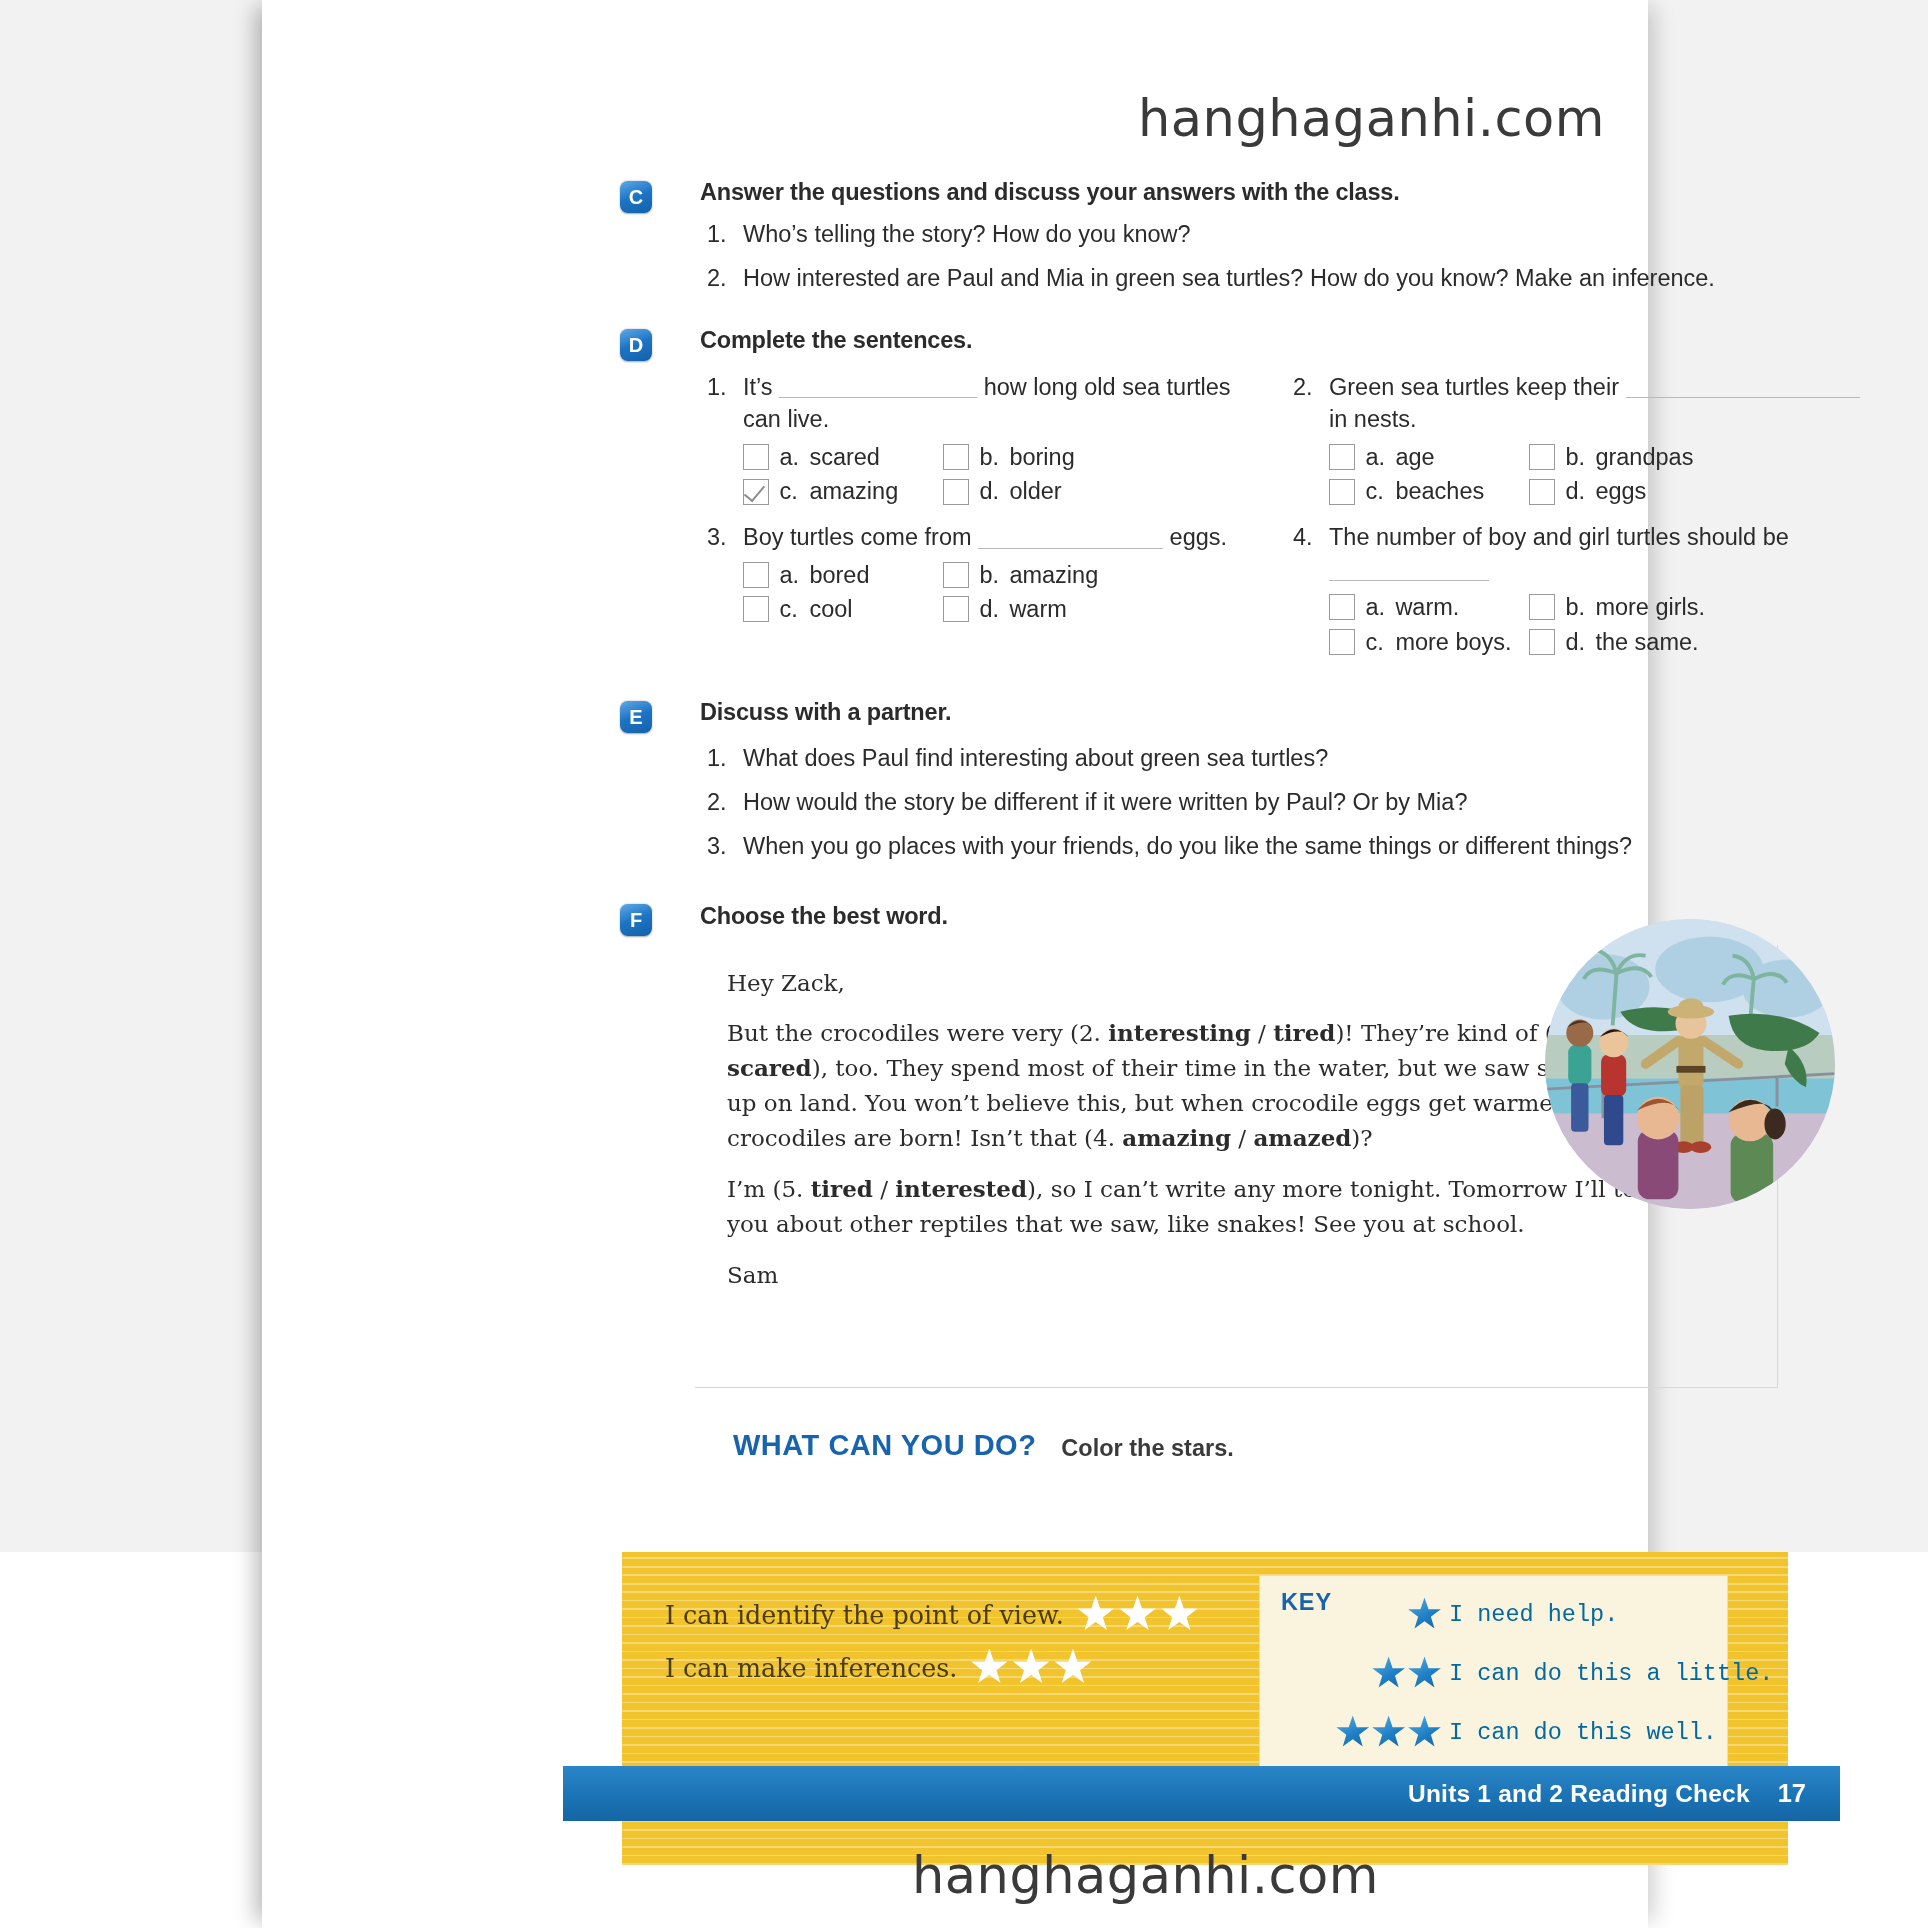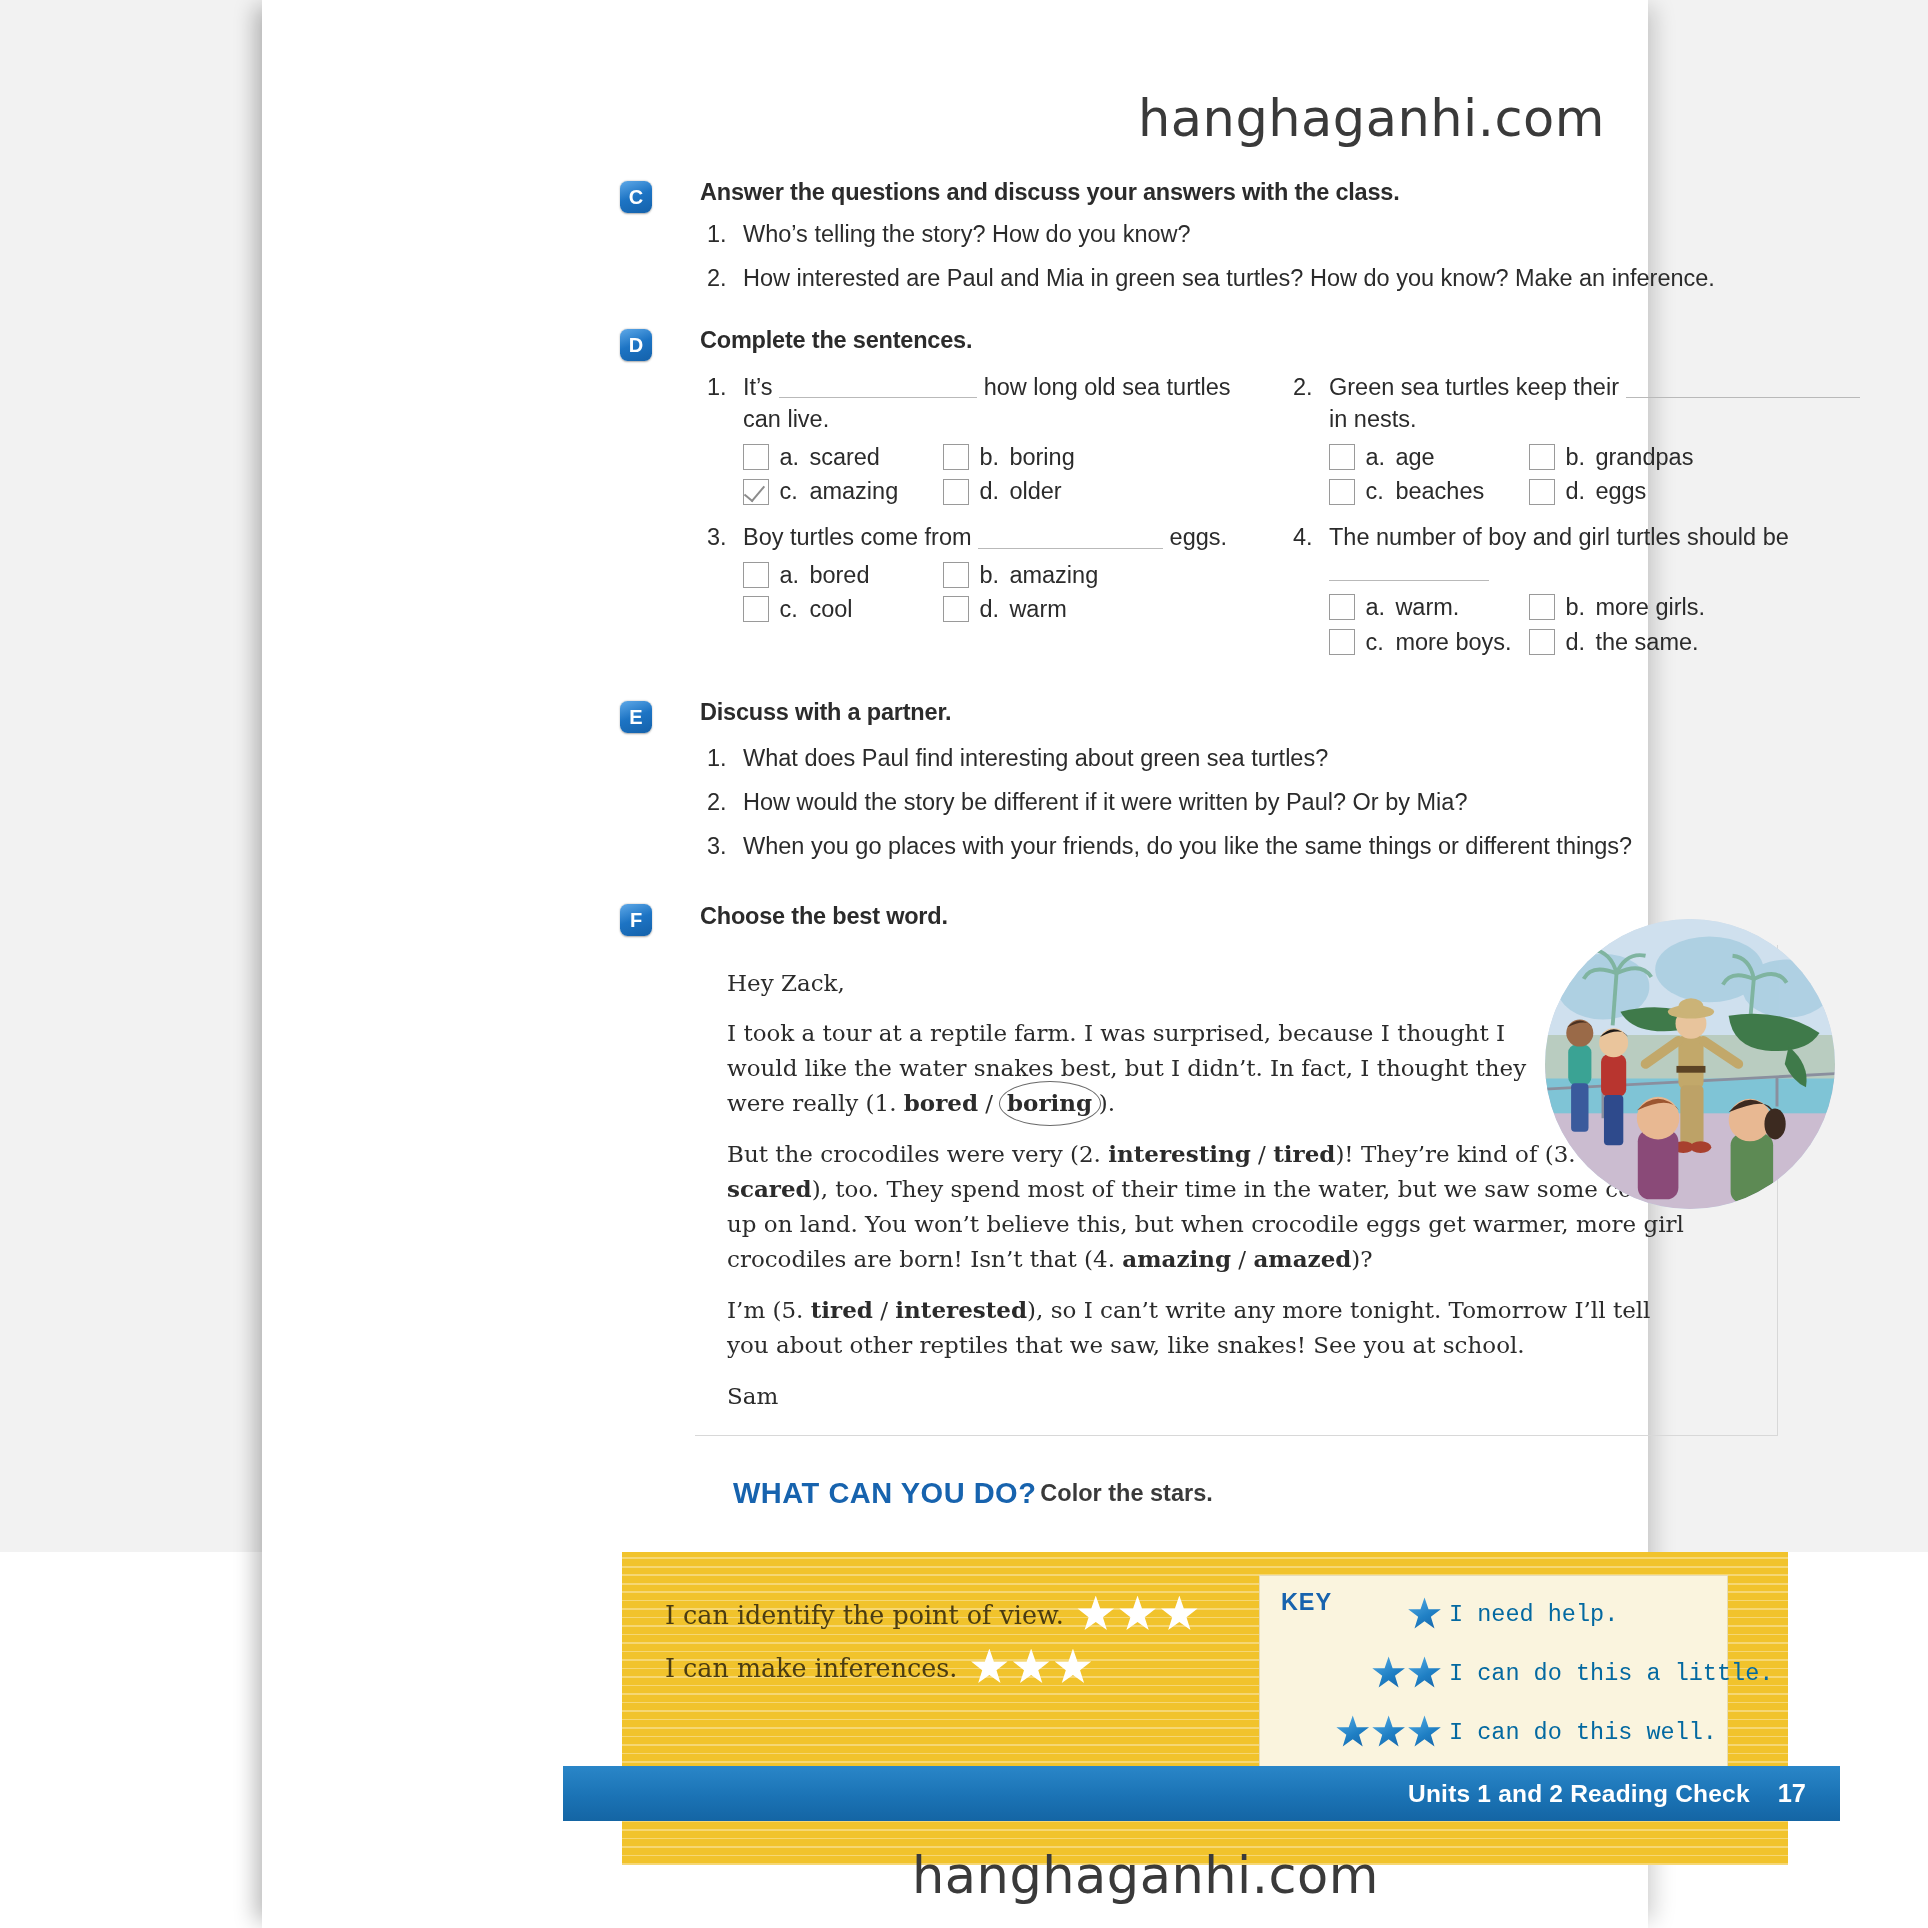--- a/index.html
+++ b/index.html
@@ -197,22 +197,22 @@
     border-radius: 50%;
     overflow: hidden;
     background: radial-gradient(circle at 50% 30%, #d9e6f0 0%, #c8d6e6 60%, #bcc9dd 100%);
   }
 
   
   .wcyd {
     margin-left: 113px;
     margin-top: 41px;
     display: flex;
-    align-items: center;
-    gap: 4px;
+    align-items: flex-end;
+    gap: 25px;
   }
   .wcyd-title {
     font-size: 29px;
     font-weight: bold;
     color: #1763ae;
     letter-spacing: 0.5px;
   }
   .wcyd-sub { font-size: 23.5px; font-weight: bold; color: #3a3a3a; }
 
   
@@ -601,23 +601,20 @@
                   <path d="M190 200 q22 -26 46 0 q-4 -18 -46 0z" fill="#3c2a20"></path>
                   <ellipse cx="238" cy="212" rx="11" ry="16" fill="#3c2a20"></ellipse>
                 </g>
               </g>
             </svg>
           </div>
 
           <div class="letter">
             <p>Hey Zack,</p>
 
-            <p class="indent-narrow">
-              <span>I took a tour at a reptile farm. I was surprised, because I thought I would like the water snakes best, but I didn’t. In fact, I thought they were really (1. </span><b>bored</b><span> / </span><b class="circled">boring</b><span>).</span>
-            </p>
 
             <p>
               <span>But the crocodiles were very (2. </span><b>interesting</b><span> / </span><b>tired</b><span>)! They’re kind of (3. </span><b>scary</b><span> / </span><b>scared</b><span>), too. They spend most of their time in the water, but we saw some come up on land. You won’t believe this, but when crocodile eggs get warmer, more girl crocodiles are born! Isn’t that (4. </span><b>amazing</b><span> / </span><b>amazed</b><span>)?</span>
             </p>
 
             <p>
               <span>I’m (5. </span><b>tired</b><span> / </span><b>interested</b><span>), so I can’t write any more tonight. Tomorrow I’ll tell you about other reptiles that we saw, like snakes! See you at school.</span>
             </p>
 
             <p>Sam</p>

